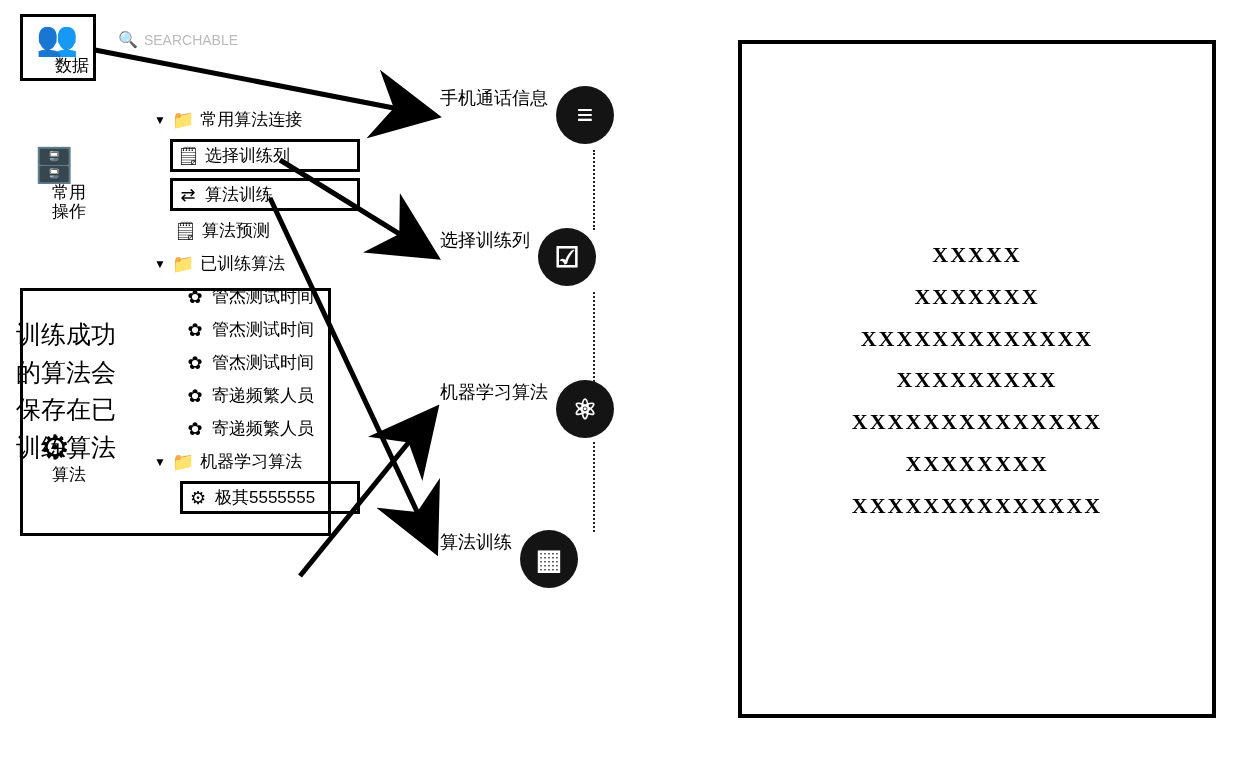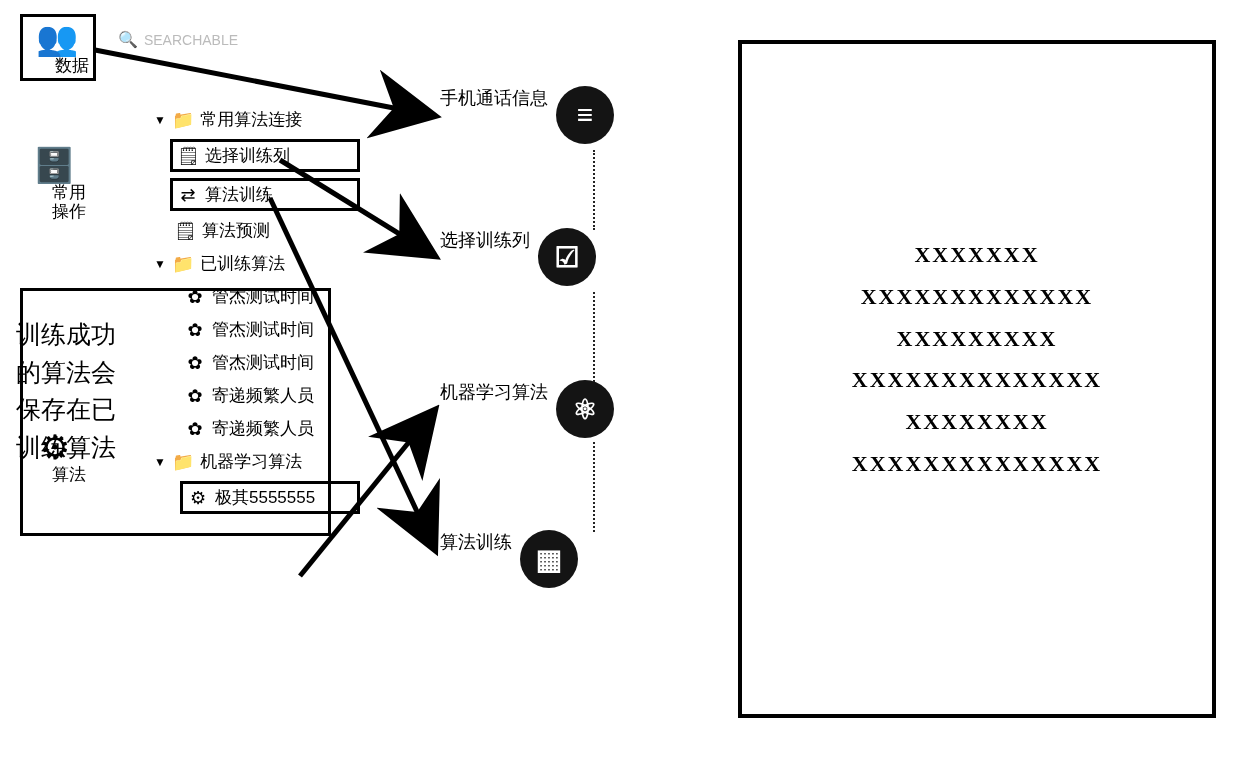--- a/index.html
+++ b/index.html
@@ -230,20 +230,21 @@
     <span>算法训练</span>
     <span class="circle">▦</span>
   </div>
 
   <div id="dots-1-2" class="dots"></div>
   <div id="dots-2-3" class="dots"></div>
   <div id="dots-3-4" class="dots"></div>
 
   <div class="right-panel">
     <div class="right-panel-inner">
+      <div>XXXXX</div>
       <div>XXXXXXX</div>
       <div>XXXXXXXXXXXXX</div>
       <div>XXXXXXXXX</div>
       <div>XXXXXXXXXXXXXX</div>
       <div>XXXXXXXX</div>
       <div>XXXXXXXXXXXXXX</div>
     </div>
   </div>
 
 </div>

